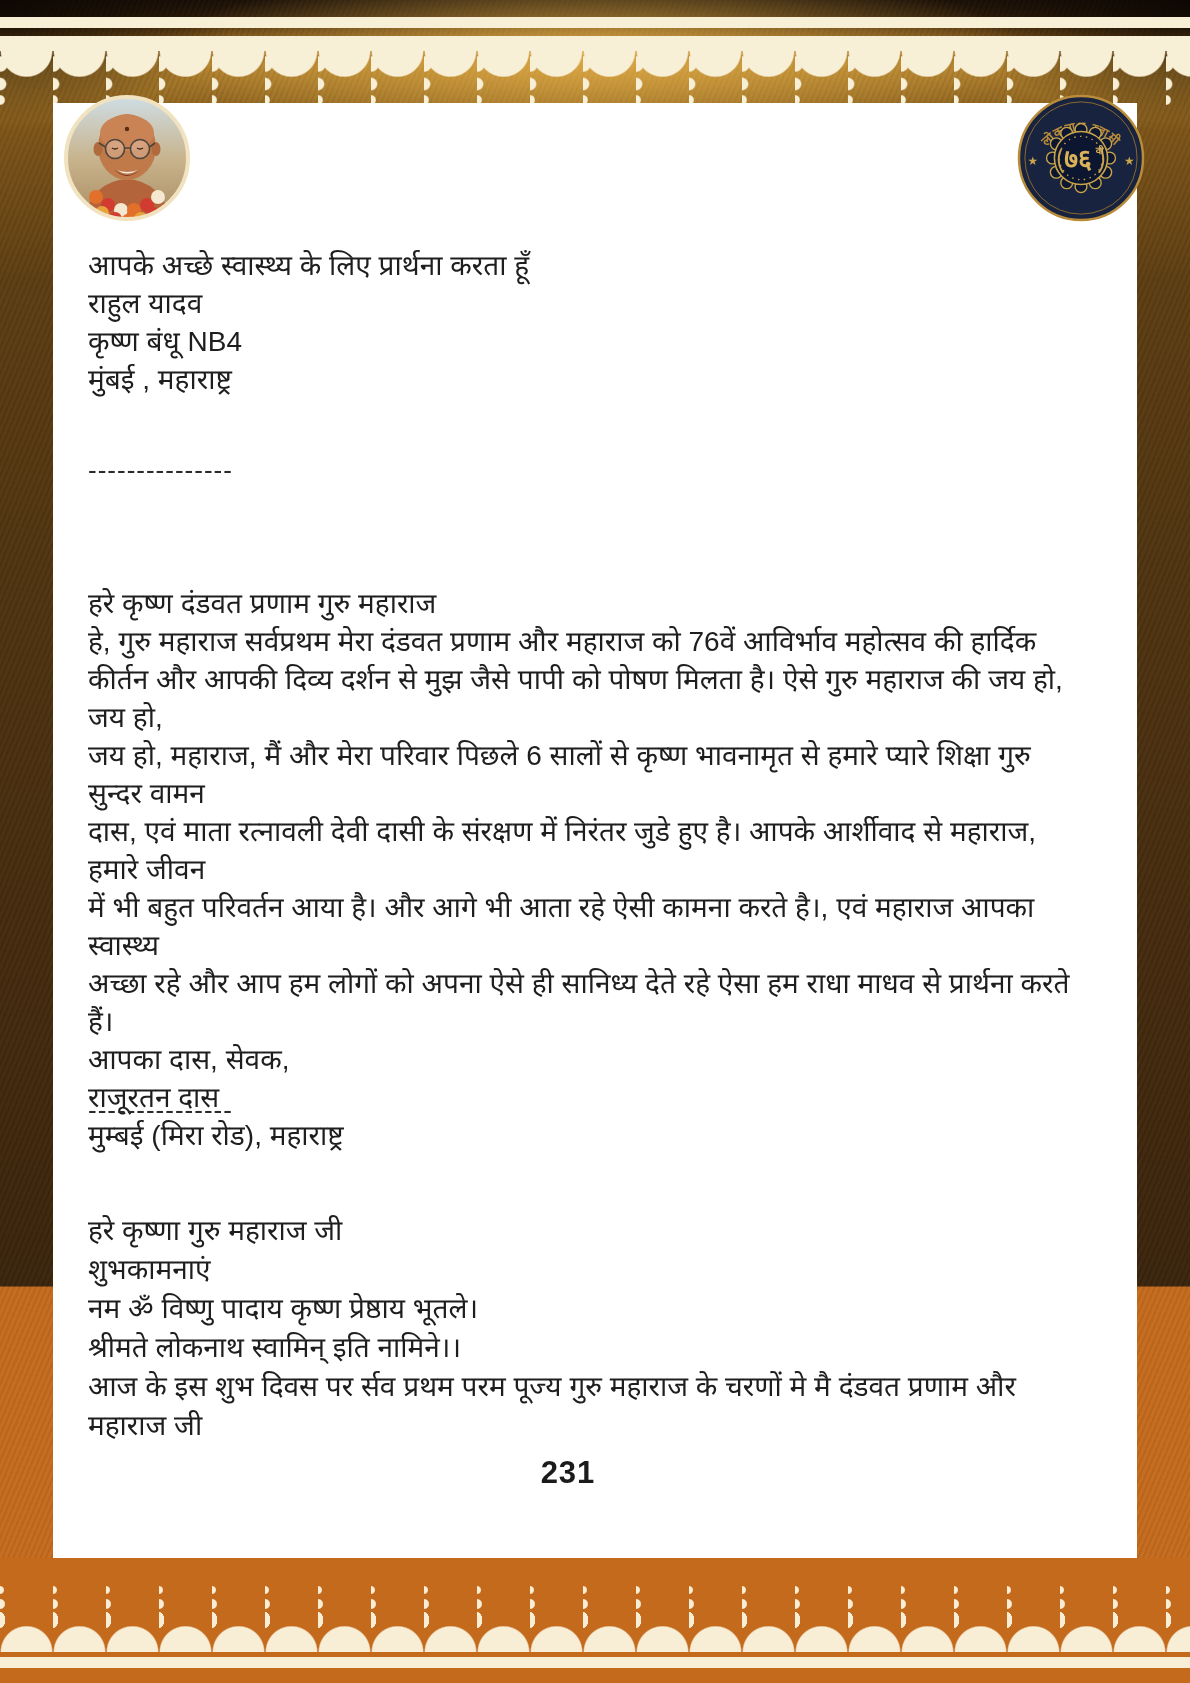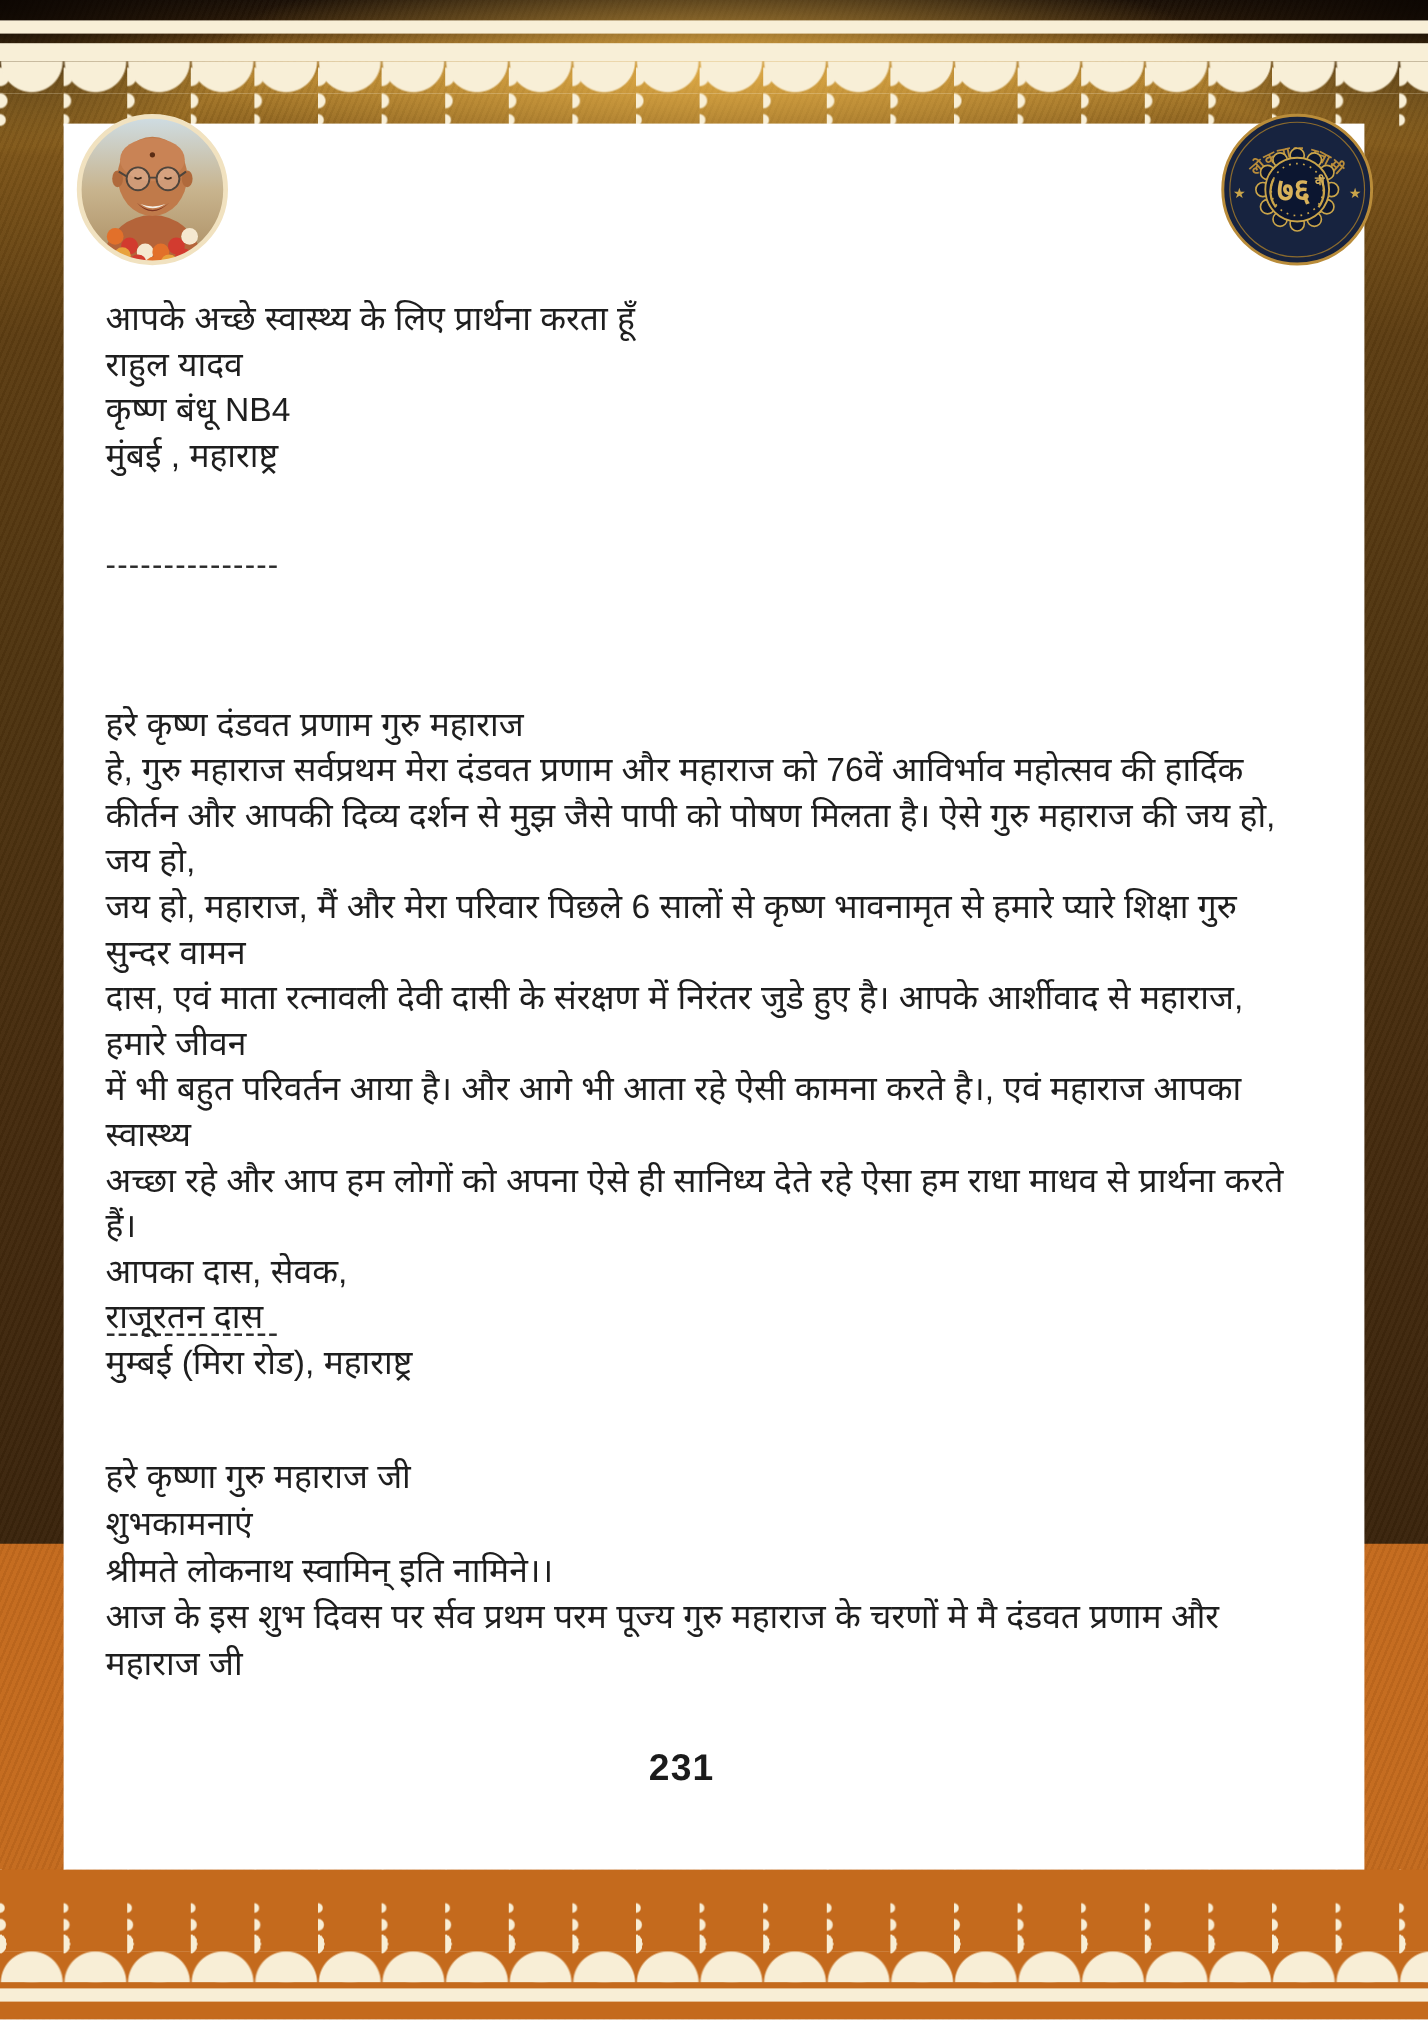--- a/index.html
+++ b/index.html
@@ -195,20 +195,21 @@
       <div>आपका दास, सेवक,</div>
       <div>राजूरतन दास</div>
       <div>मुम्बई (मिरा रोड), महाराष्ट्र</div>
     </div>
 
     <div class="separator sep2">---------------</div>
 
     <div class="letter block3">
       <div>हरे कृष्णा  गुरु महाराज जी</div>
       <div>शुभकामनाएं</div>
+      <div>नम ॐ विष्णु पादाय कृष्ण प्रेष्ठाय भूतले।</div>
       <div>श्रीमते लोकनाथ स्वामिन् इति नामिने।।</div>
       <div>आज के इस शुभ दिवस पर र्सव प्रथम परम पूज्य गुरु महाराज के चरणों मे मै दंडवत प्रणाम और महाराज जी</div>
     </div>
 
     <div class="page-number">231</div>
   </div>
 
   <div class="bottom-band">
     <div class="bottom-dots"></div>
     <div class="bottom-arches"></div>

